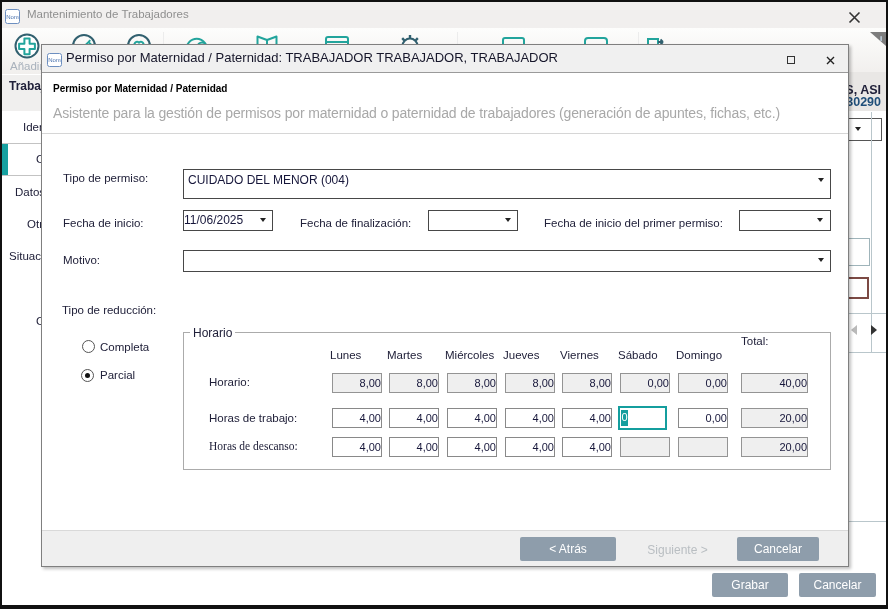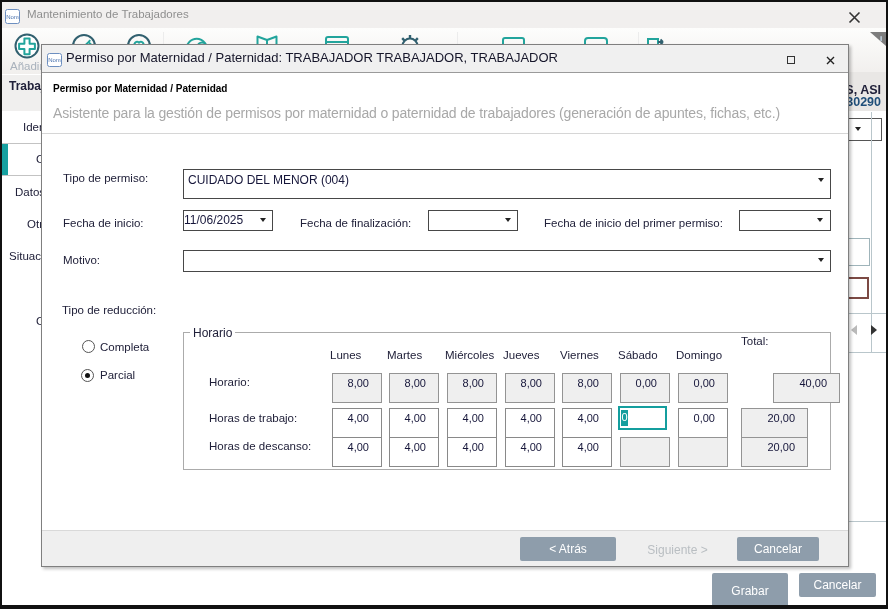--- a/index.html
+++ b/index.html
@@ -4,21 +4,21 @@
 <style>
   * { margin:0; padding:0; box-sizing:border-box; }
   html,body { width:888px; height:609px; overflow:hidden; }
   body { position:relative; font-family:"Liberation Sans", sans-serif; background:#fff; }
   .abs { position:absolute; }
   .nomicon { border:1px solid #6d8fc0; border-radius:2.5px; background:#fff; color:#4a72ae;
              font-size:6px; display:flex; align-items:center; justify-content:center; }
   .btn { background:#8e9dab; color:#fff; font-size:12px; display:flex; align-items:center; justify-content:center; border-radius:2px; }
   .lbl { font-size:11.5px; color:#21213a; white-space:nowrap; }
   .cell { position:absolute; border:1px solid #898989; background:#fff; font-size:11px; color:#16163a;
-          text-align:right; line-height:18px; padding-right:12px; height:30px; width:50px; }
+          text-align:right; line-height:18px; padding-right:0; height:20px; width:50px; }
   .cell.gray { background:#efefef; border-color:#949494; }
   .hdr { position:absolute; font-size:11.5px; color:#21213a; white-space:nowrap; }
   .arr { position:absolute; width:0; height:0; border-left:3.5px solid transparent; border-right:3.5px solid transparent; border-top:4.5px solid #222; }
 </style>
 </head>
 <body>
 
 <div class="abs" style="left:0;top:0;width:886px;height:28px;background:#f1efee;"></div>
 <div class="abs nomicon" style="left:5px;top:9px;width:15px;height:15px;">Nom</div>
 <div class="abs" style="left:27px;top:8px;font-size:11.5px;color:#8f8f8f;">Mantenimiento de Trabajadores</div>
@@ -100,21 +100,21 @@
 <div class="abs" style="left:845px;top:118px;width:37px;height:23px;background:#fff;border:1px solid #555;"></div>
 <div class="abs arr" style="left:855px;top:127px;"></div>
 <div class="abs" style="left:871px;top:112px;width:1px;height:408px;background:#b9c6cb;"></div>
 <div class="abs" style="left:845px;top:238px;width:25px;height:28px;border:1px solid #9fb4ba;background:#fff;"></div>
 <div class="abs" style="left:845px;top:277px;width:24px;height:22px;border:2px solid #7c4a44;background:#fff;"></div>
 <div class="abs" style="left:845px;top:313px;width:41px;height:1px;background:#b9c6cb;"></div>
 <div class="abs" style="left:851px;top:325px;width:0;height:0;border-top:5px solid transparent;border-bottom:5px solid transparent;border-right:6px solid #b9b9b9;"></div>
 <div class="abs" style="left:871px;top:325px;width:0;height:0;border-top:5px solid transparent;border-bottom:5px solid transparent;border-left:6px solid #333;"></div>
 <div class="abs" style="left:845px;top:352px;width:41px;height:170px;border:1px solid #b9c6cb;border-right:none;background:#fff;"></div>
 
-<div class="abs btn" style="left:712px;top:573px;width:76px;height:36px;">Grabar</div>
+<div class="abs btn" style="left:712px;top:573px;width:76px;height:24px;">Grabar</div>
 <div class="abs btn" style="left:799px;top:573px;width:77px;height:24px;">Cancelar</div>
 
 <div class="abs" style="left:41px;top:44px;width:808px;height:523px;background:#fff;border:1px solid #7f7f7f;box-shadow:2px 2px 3px rgba(0,0,0,0.25);">
 
   <div class="abs" style="left:0;top:0;width:806px;height:28px;background:#f0f0f0;border-bottom:1px solid #9a9a9a;"></div>
   <div class="abs nomicon" style="left:5px;top:8px;width:15px;height:14px;">Nom</div>
   <div class="abs" style="left:24px;top:5px;font-size:13px;color:#16162a;">Permiso por Maternidad / Paternidad: TRABAJADOR TRABAJADOR, TRABAJADOR</div>
   <div class="abs" style="left:745px;top:11px;width:8px;height:8px;border:1.3px solid #333;"></div>
   <svg class="abs" style="left:784px;top:11px;" width="9" height="9" viewBox="0 0 9 9">
     <path d="M1 1 L8 8 M8 1 L1 8" stroke="#222" stroke-width="1.4"></path>
@@ -162,35 +162,35 @@
   <div class="hdr" style="left:699px;top:290px;">Total:</div>
 
   <div class="abs lbl" style="left:167px;top:331px;">Horario:</div>
   <div class="cell gray" style="left:290px;top:328px;">8,00</div>
   <div class="cell gray" style="left:347px;top:328px;">8,00</div>
   <div class="cell gray" style="left:405px;top:328px;">8,00</div>
   <div class="cell gray" style="left:463px;top:328px;">8,00</div>
   <div class="cell gray" style="left:520px;top:328px;">8,00</div>
   <div class="cell gray" style="left:578px;top:328px;">0,00</div>
   <div class="cell gray" style="left:636px;top:328px;">0,00</div>
-  <div class="cell gray" style="left:731px;top:328px;width:67px;">40,00</div>
+  <div class="cell gray" style="left:699px;top:328px;width:67px;">40,00</div>
 
   <div class="abs lbl" style="left:167px;top:367px;">Horas de trabajo:</div>
   <div class="cell" style="left:290px;top:363px;">4,00</div>
   <div class="cell" style="left:347px;top:363px;">4,00</div>
   <div class="cell" style="left:405px;top:363px;">4,00</div>
   <div class="cell" style="left:463px;top:363px;">4,00</div>
   <div class="cell" style="left:520px;top:363px;">4,00</div>
   <div class="abs" style="left:576px;top:361px;width:49px;height:24px;border:2px solid #149e9e;background:#fff;font-size:11px;line-height:20px;">
     <span style="position:absolute;left:1px;top:2px;width:7px;height:16px;line-height:14px;text-align:center;background:#149e9e;color:#fff;">0</span>
   </div>
   <div class="cell" style="left:636px;top:363px;">0,00</div>
   <div class="cell gray" style="left:699px;top:363px;width:67px;">20,00</div>
 
-  <div class="abs lbl" style="left:167px;top:395px;">Horas de descanso:</div>
+  <div class="abs lbl" style="left:167px;top:395px;font-family:Liberation Serif, serif;">Horas de descanso:</div>
   <div class="cell" style="left:290px;top:392px;">4,00</div>
   <div class="cell" style="left:347px;top:392px;">4,00</div>
   <div class="cell" style="left:405px;top:392px;">4,00</div>
   <div class="cell" style="left:463px;top:392px;">4,00</div>
   <div class="cell" style="left:520px;top:392px;">4,00</div>
   <div class="cell gray" style="left:578px;top:392px;"></div>
   <div class="cell gray" style="left:636px;top:392px;"></div>
   <div class="cell gray" style="left:699px;top:392px;width:67px;">20,00</div>
 
   <div class="abs" style="left:0;top:485px;width:806px;height:36px;background:#efefef;border-top:1px solid #d9d9d9;"></div>

